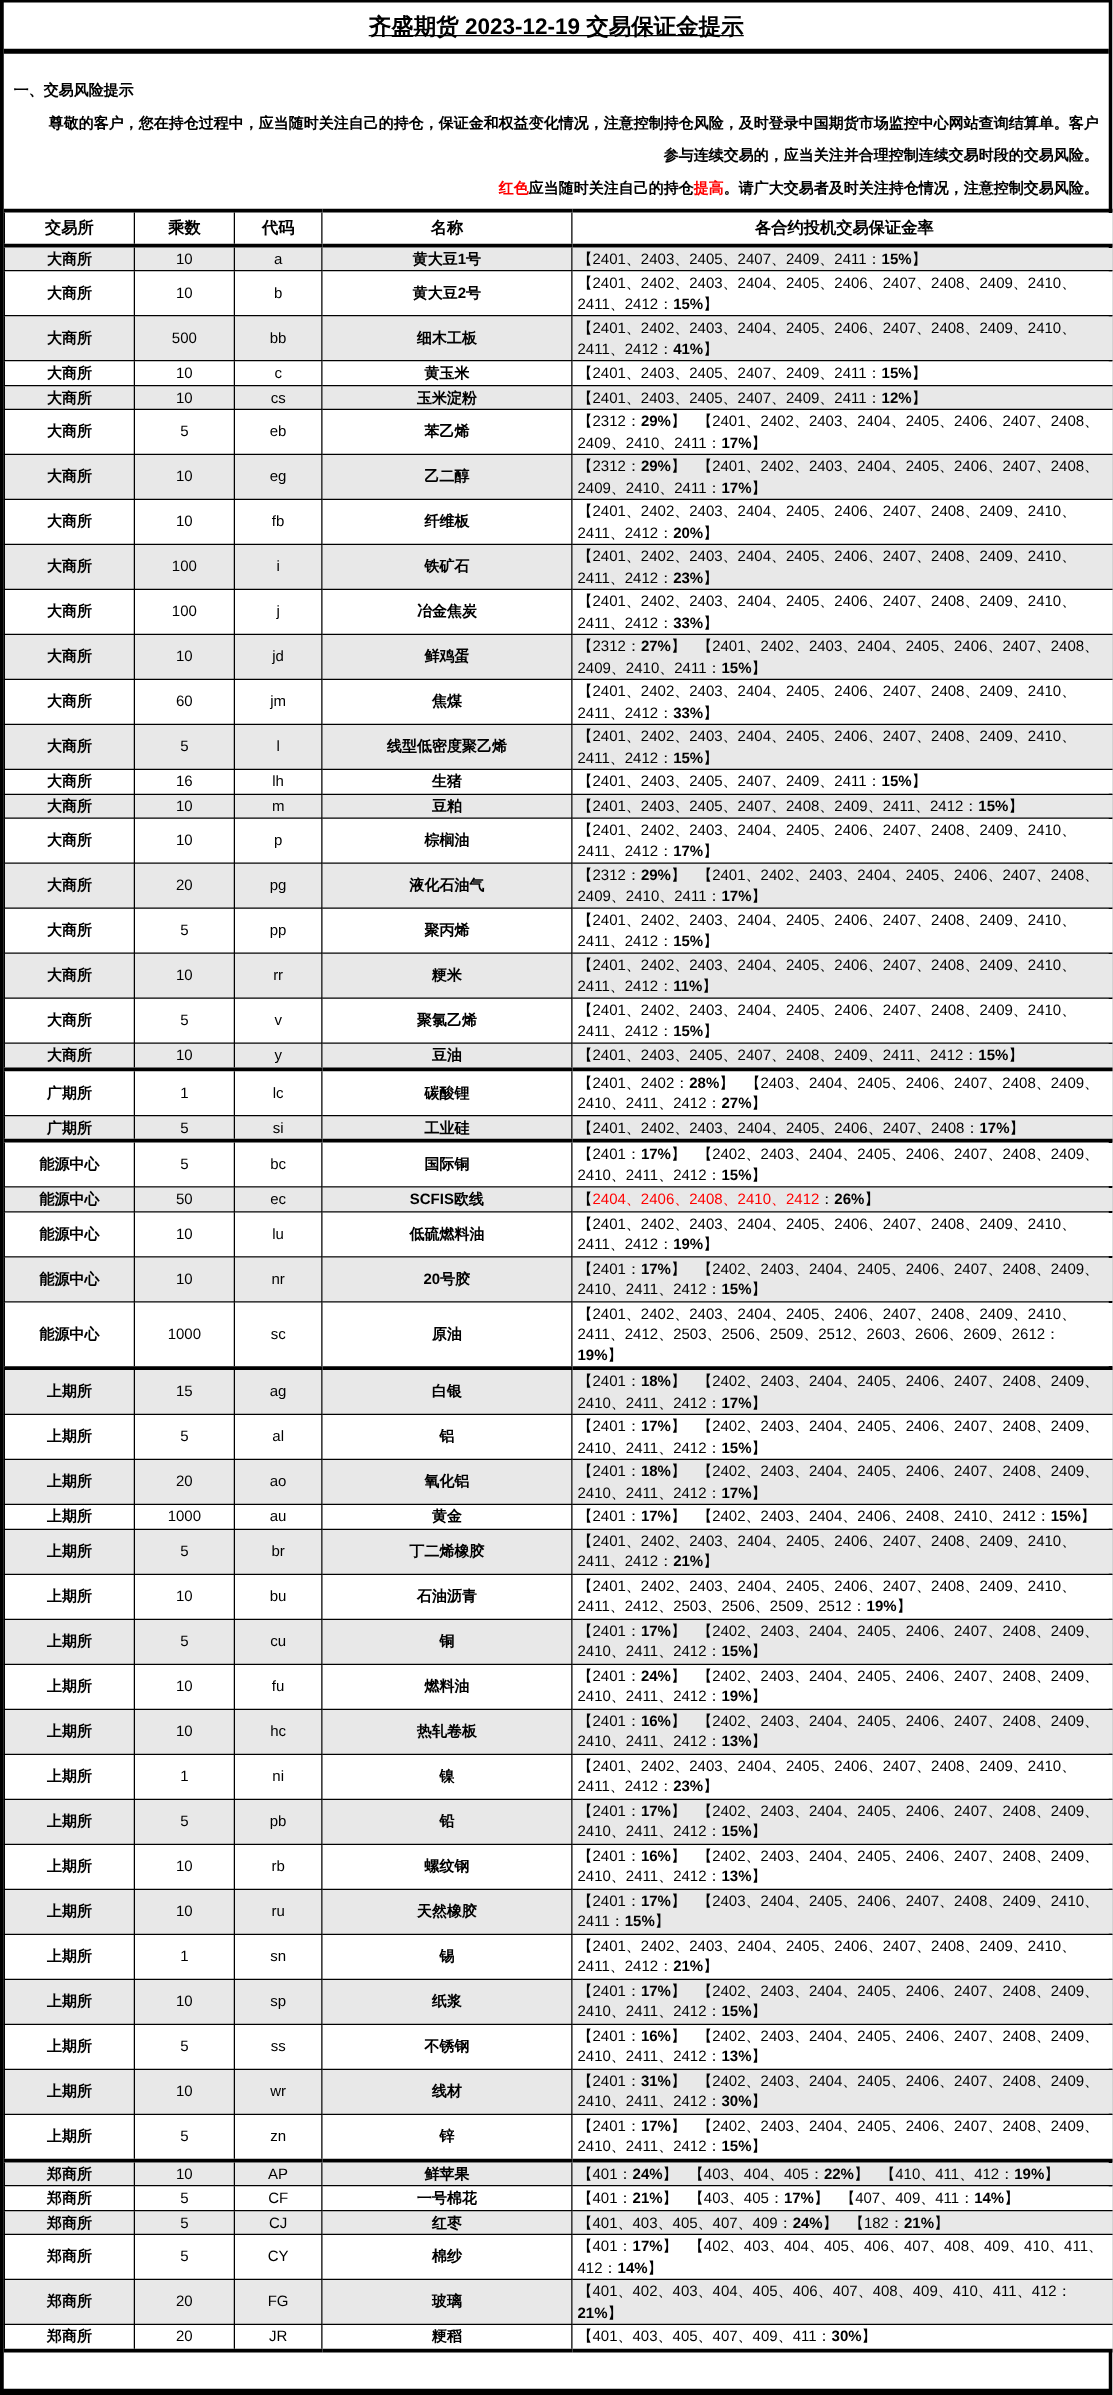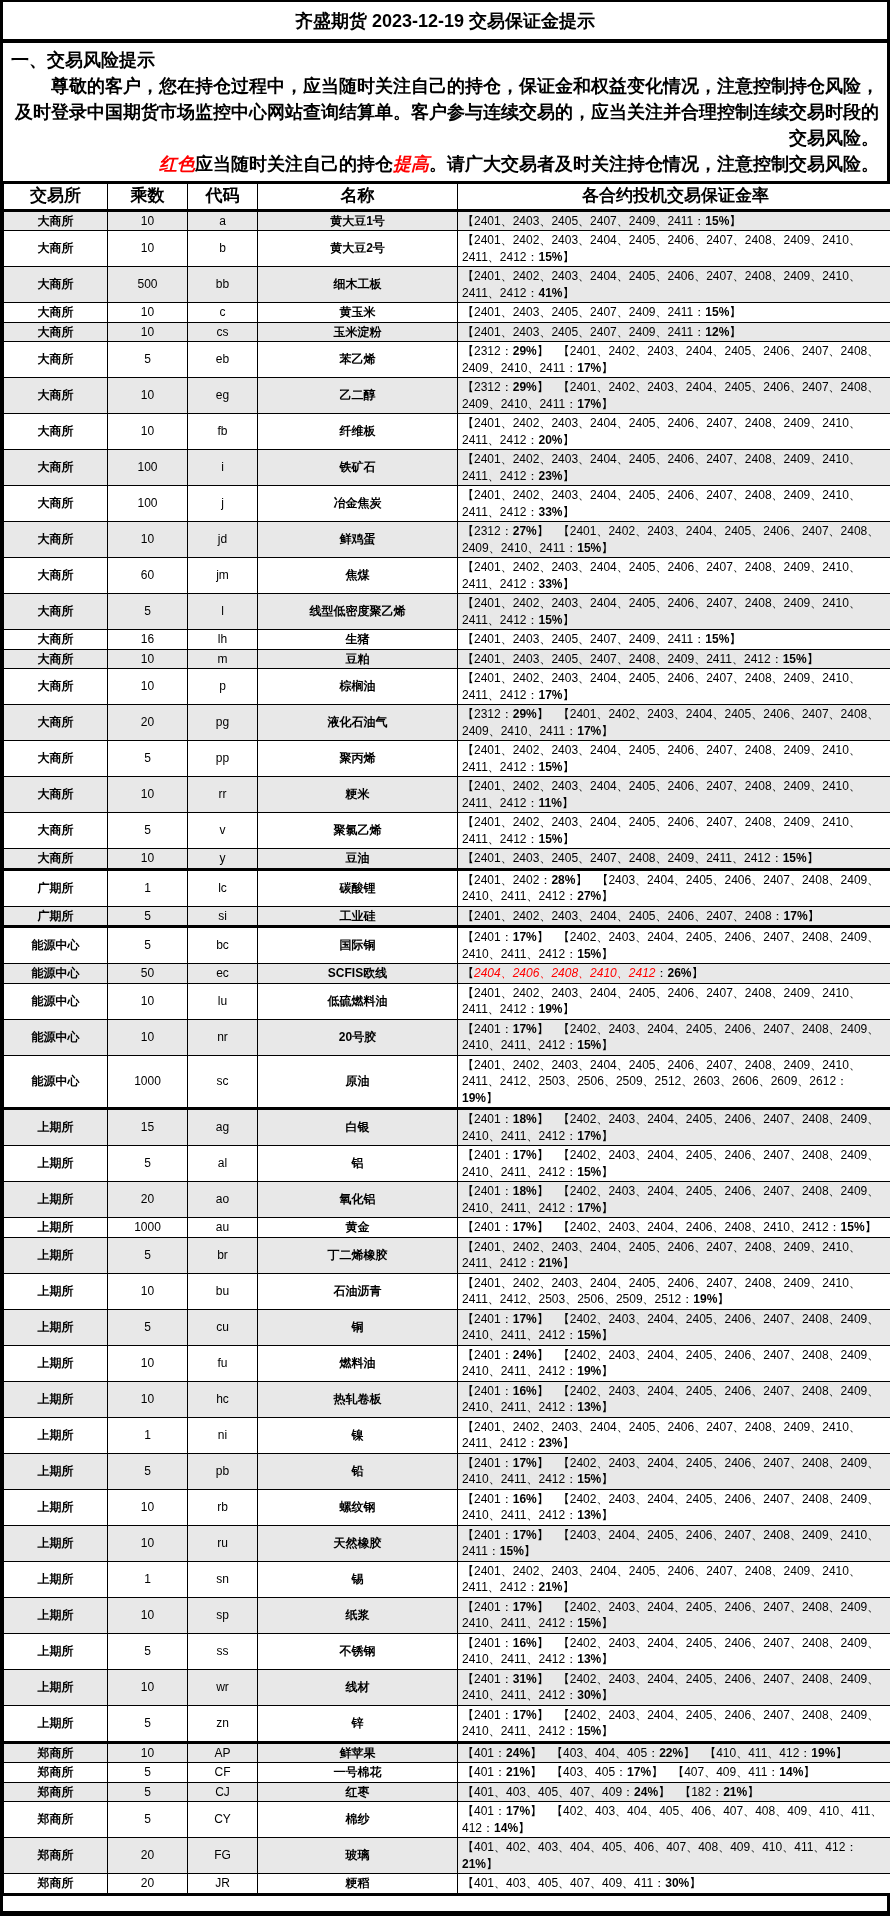--- a/index.html
+++ b/index.html
@@ -7,36 +7,36 @@
     font-family: "Liberation Sans", "DejaVu Sans", sans-serif;
     background:#fff; color:#000; width:890px;
   }
   .page {
     width:890px; min-height:1916px;
     border-left:3px solid #000; border-right:3px solid #000;
     border-top:2px solid #000; border-bottom:5px solid #000;
   }
   .title-bar {
     text-align:center; font-size:18px; font-weight:bold;
-    padding:7px 0 6px 0; border-bottom:4px solid #000;
-  }
-  .intro { padding:4px 8px 2px 8px; font-weight:bold; font-size:18px; }
+    padding:7px 0 6px 0; border-bottom:4px solid #000;text-decoration:underline;
+  }
+  .intro { padding:16px 8px 2px 8px; font-weight:bold; font-size:12px; }
   .intro .heading { line-height:26px; }
   .intro p.indented { text-indent:2em; line-height:26px;text-align:right; }
-  .red { color:#ff0000;font-style:italic; }
+  .red { color:#ff0000; }
   table.margin-table {
     width:100%; border-collapse:collapse; table-layout:fixed;
     margin-top:2px;
   }
   table.margin-table th, table.margin-table td {
     border:1px solid #000; font-size:12px; padding:1px 4px;
     line-height:16.5px; overflow:hidden;
   }
   table.margin-table thead th {
-    font-size:17px; font-weight:bold; text-align:center;
+    font-size:13px; font-weight:bold; text-align:center;
     border-top:3px solid #000; border-bottom:3px solid #000;
     background:#fff; padding:4px 2px;
   }
   col.c1{width:104px;} col.c2{width:80px;} col.c3{width:70px;} col.c4{width:200px;} col.c5{width:436px;}
   tbody td.c-ex, tbody td.c-name { text-align:center; font-weight:bold; }
   tbody td.c-mult, tbody td.c-code { text-align:center; font-weight:normal; }
   tbody td.c-margin { text-align:left; font-weight:normal; }
   tbody tr { height:19px; }
   tbody tr:nth-child(odd) { background:#e8e8e8; }
   tbody tr:nth-child(even) { background:#ffffff; }

